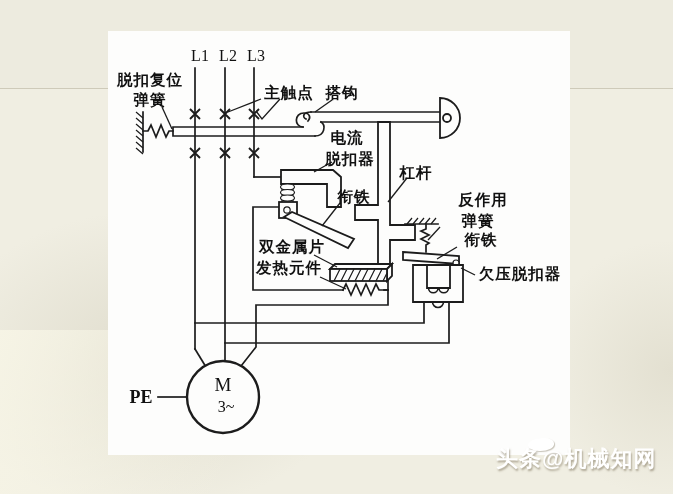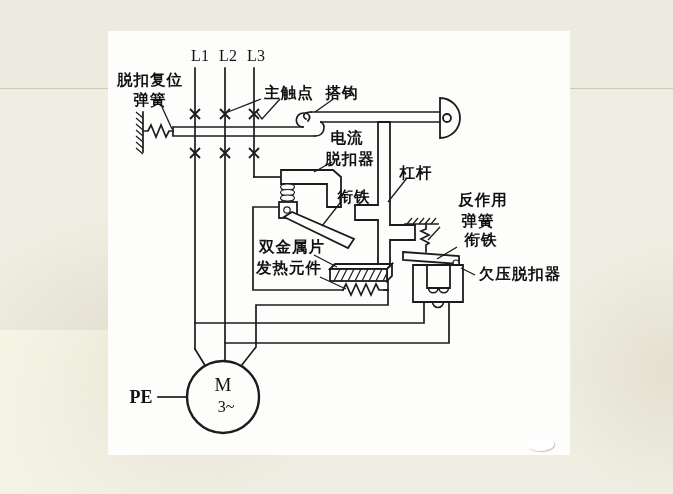--- a/index.html
+++ b/index.html
@@ -182,13 +182,14 @@
 
         <text class="cjk" x="292" y="252" text-anchor="middle">双金属片</text>
         <text class="cjk" x="289" y="273" text-anchor="middle">发热元件</text>
 
         <text class="serb" x="141" y="403" text-anchor="middle">PE</text>
       </g>
     </svg>
   </div>
 
   <div class="wm-logo"></div>
+  <div class="watermark">头条@机械知网</div>
 </div>
 
 </body></html>

